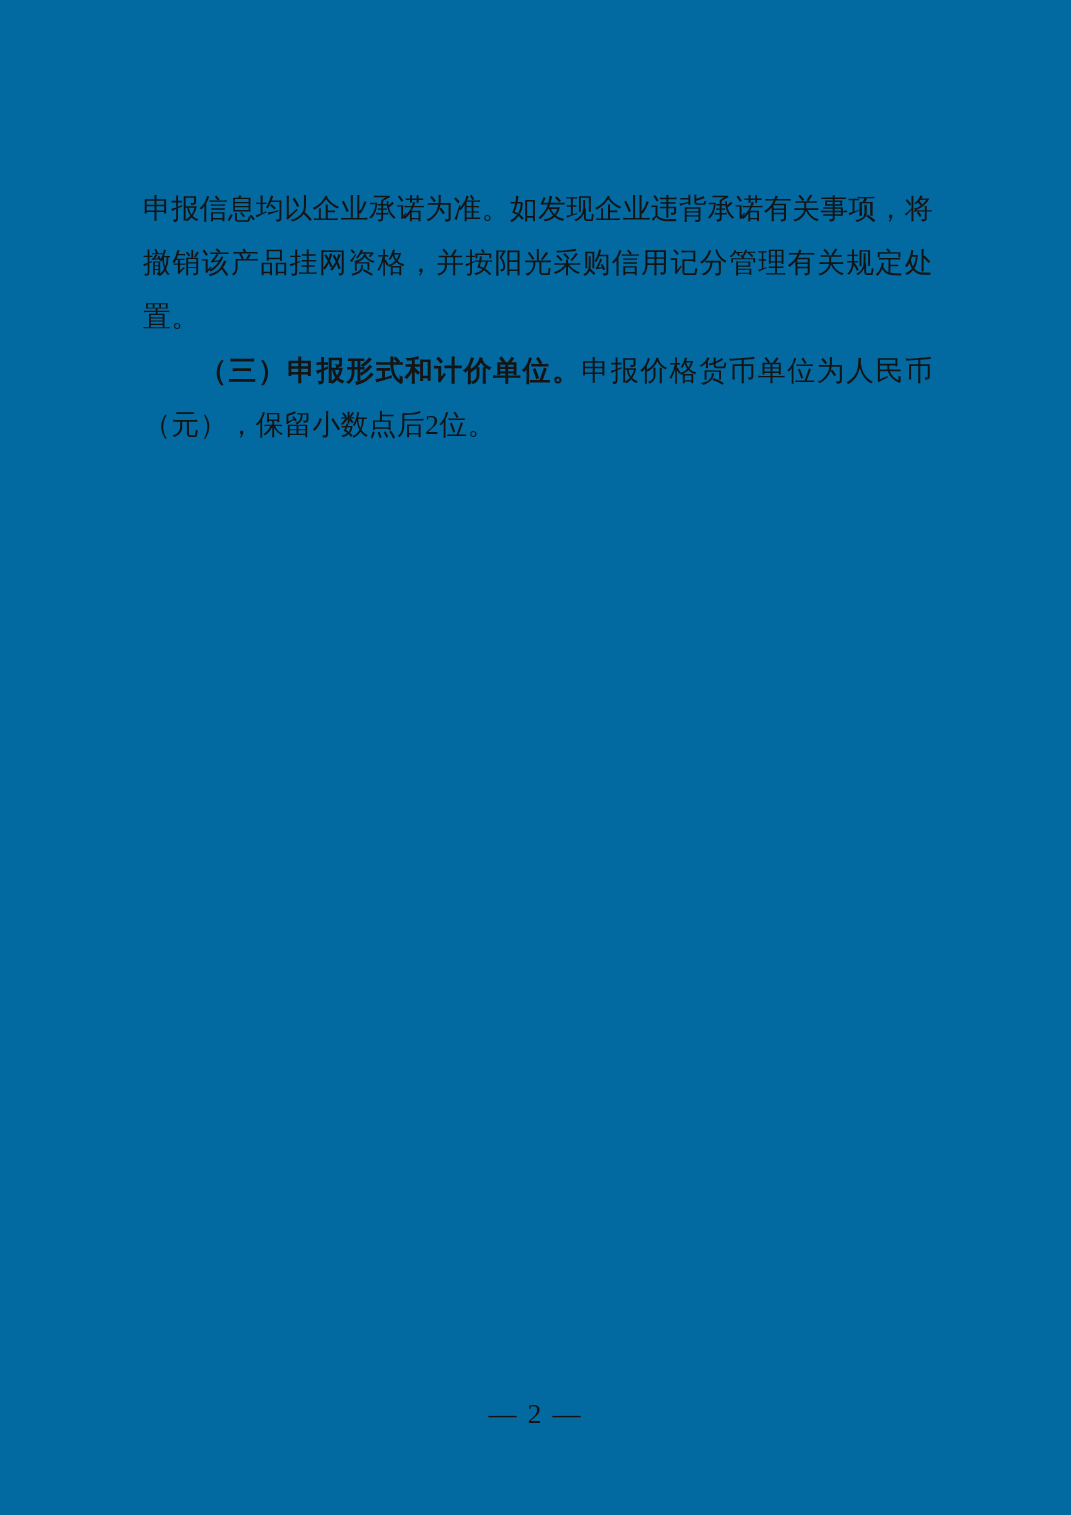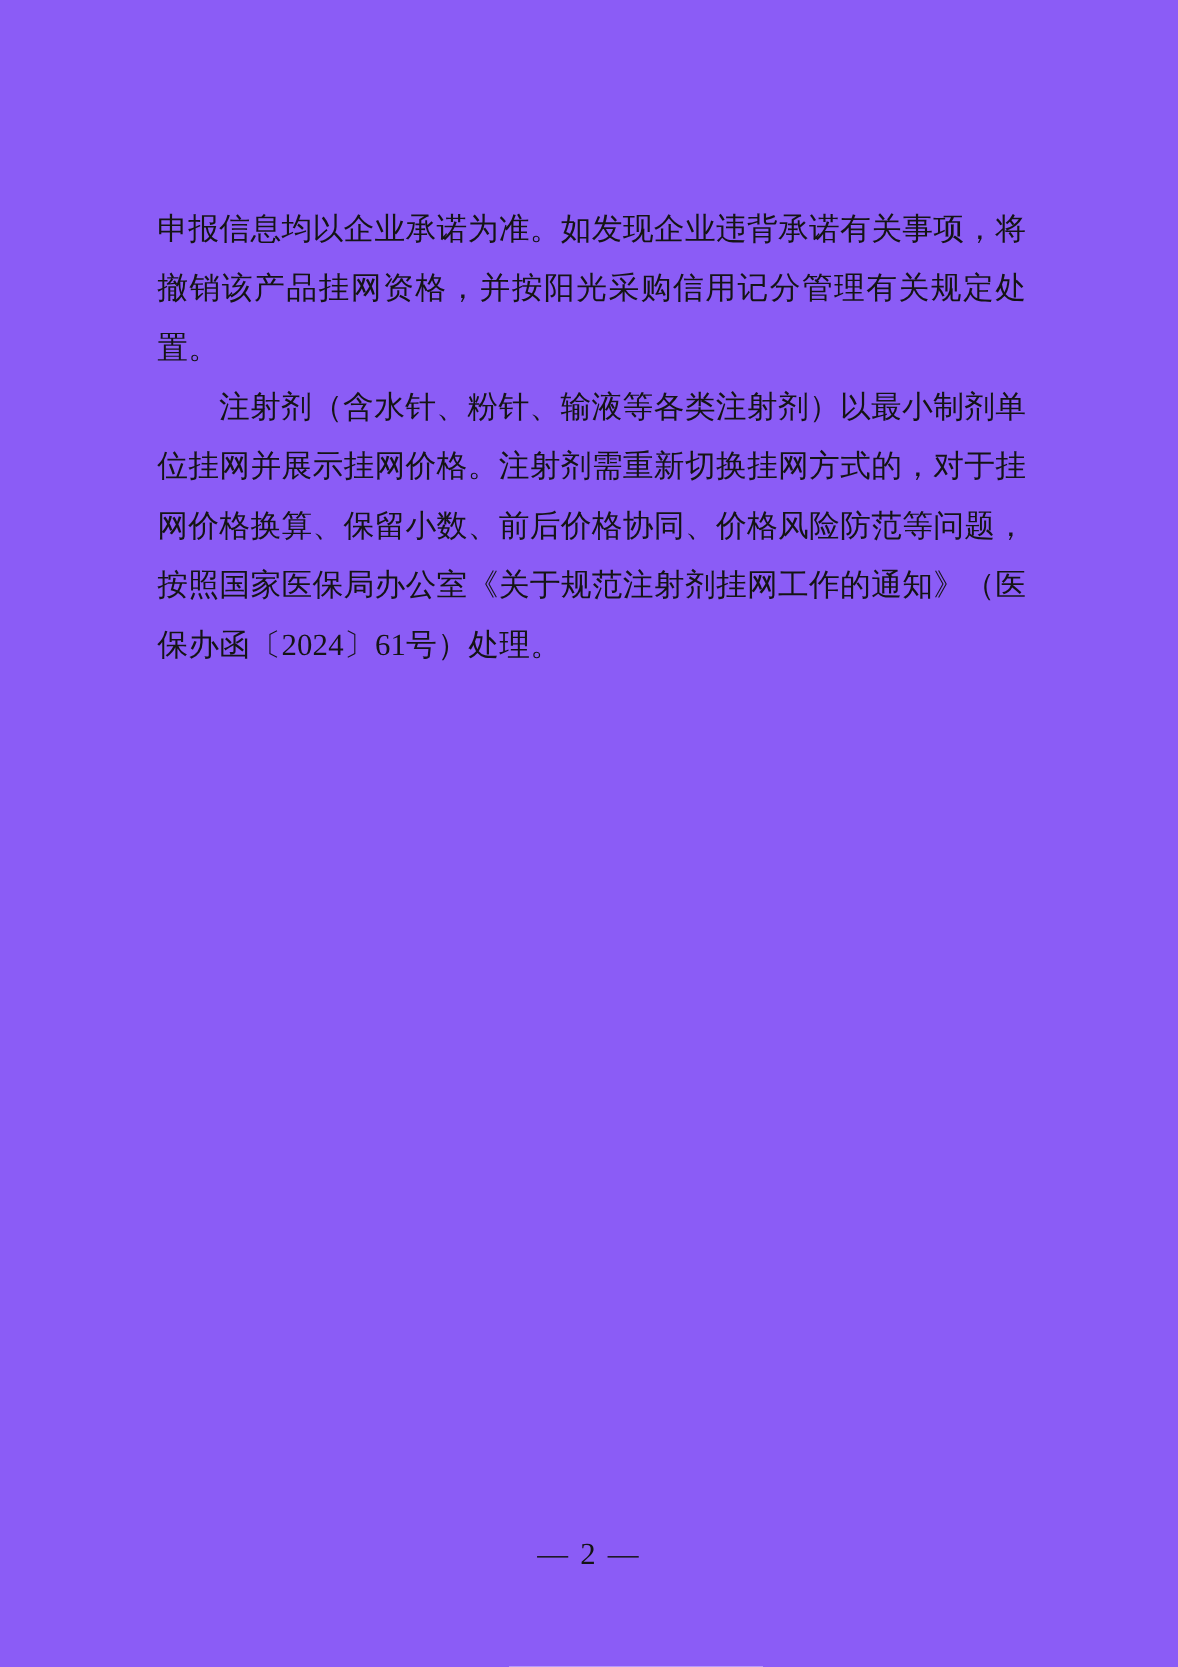--- a/index.html
+++ b/index.html
@@ -10,21 +10,21 @@
   body {
     position: relative;
     width: 1071px;
     height: 1515px;
     overflow: hidden;
     font-family: "Liberation Serif", "DejaVu Serif", serif;
   }
   .page {
     position: absolute;
     inset: 0;
-    background: #8b5cf6;
+    background: #0369a1;
   }
   .content {
     position: absolute;
     left: 143px;
     top: 182px;
     width: 790px;
   }
   .para {
     margin: 0;
     padding: 0;
@@ -54,18 +54,18 @@
     color: #141414;
     letter-spacing: 2px;
   }
 </style>
 </head>
 <body>
 
 <div class="page">
   <div class="content">
       <p class="para"><span class="seg-regular">申报信息均以企业承诺为准。如发现企业违背承诺有关事项，将撤销该产品挂网资格，并按阳光采购信用记分管理有关规定处置。</span></p>
-      <p class="para indent"><span class="seg-regular">注射剂（含水针、粉针、输液等各类注射剂）以最小制剂单位挂网并展示挂网价格。注射剂需重新切换挂网方式的，对于挂网价格换算、保留小数、前后价格协同、价格风险防范等问题，按照国家医保局办公室《关于规范注射剂挂网工作的通知》（医保办函〔2024〕61号）处理。</span></p>
+      <p class="para indent"><span class="seg-bold">（三）申报形式和计价单位。</span><span class="seg-regular">申报价格货币单位为人民币（元），保留小数点后2位。</span></p>
     </div>
   <div class="footer">
     <span class="page-number">— 2 —</span>
   </div>
 </div>
 
 </body></html>

